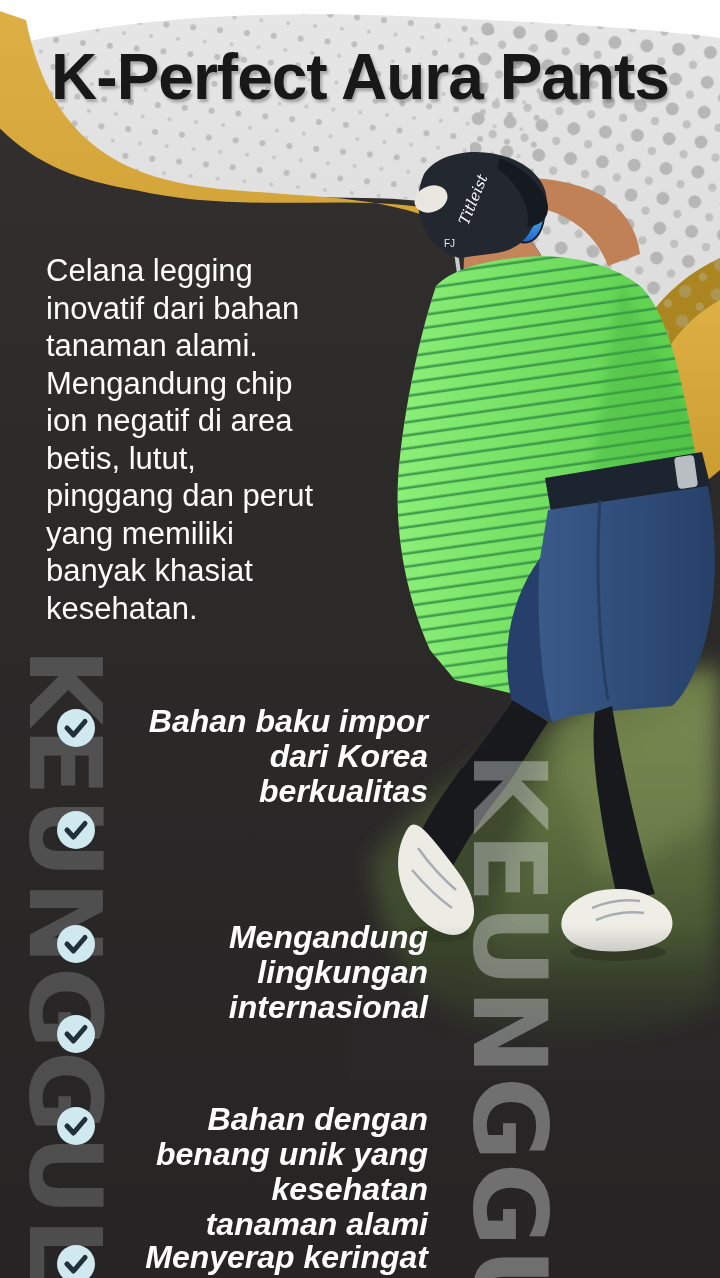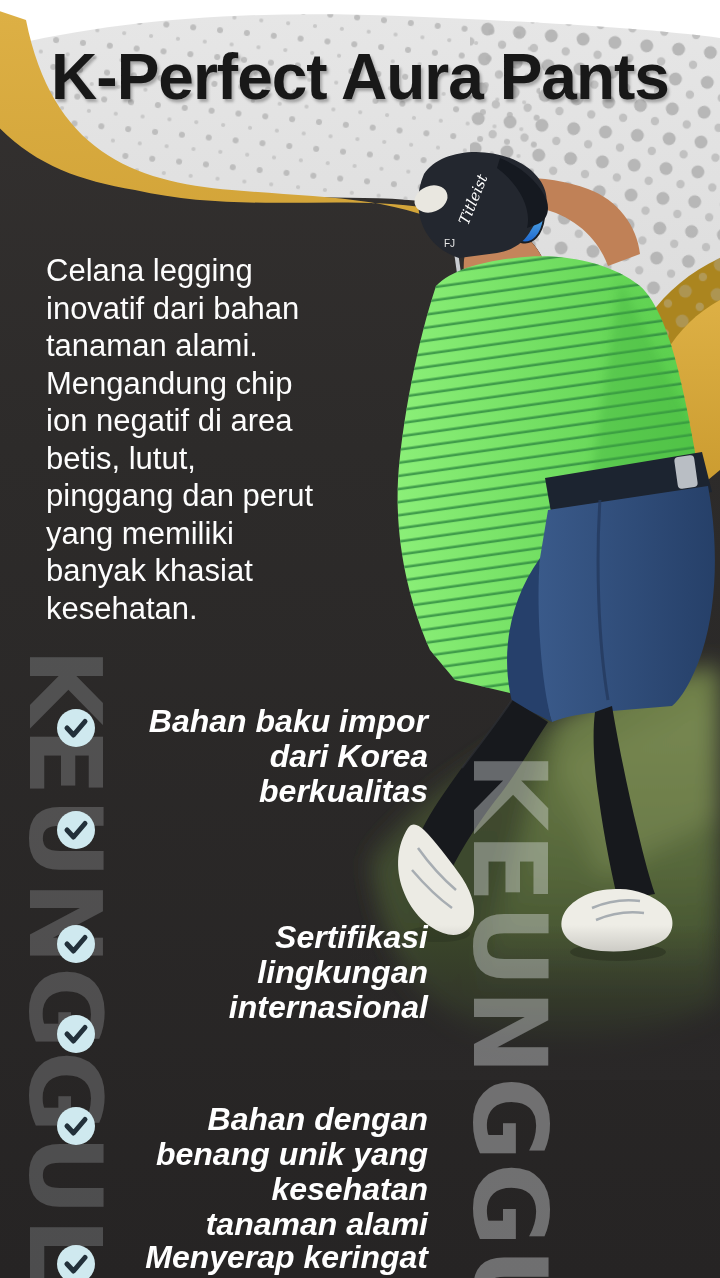--- a/index.html
+++ b/index.html
@@ -229,21 +229,21 @@
           </svg>
       </span>
     </div>
     <div class="feature-row" style="top:920px">
       <span class="check-wrap">
         <svg width="40" height="40" viewBox="0 0 40 40">
             <circle cx="20" cy="20" r="19" fill="#cfe9ef"></circle>
             <path d="M11,20 L17.5,27 L29,13.5" stroke="#22303a" stroke-width="5" fill="none" stroke-linecap="round" stroke-linejoin="round"></path>
           </svg>
       </span>
-      <span class="feature-text">Sertifikasi lingkungan
+      <span class="feature-text">Mengandung lingkungan
 internasional</span>
     </div>
     <div class="feature-row" style="top:1010px">
       <span class="check-wrap">
         <svg width="40" height="40" viewBox="0 0 40 40">
             <circle cx="20" cy="20" r="19" fill="#cfe9ef"></circle>
             <path d="M11,20 L17.5,27 L29,13.5" stroke="#22303a" stroke-width="5" fill="none" stroke-linecap="round" stroke-linejoin="round"></path>
           </svg>
       </span>
     </div>

